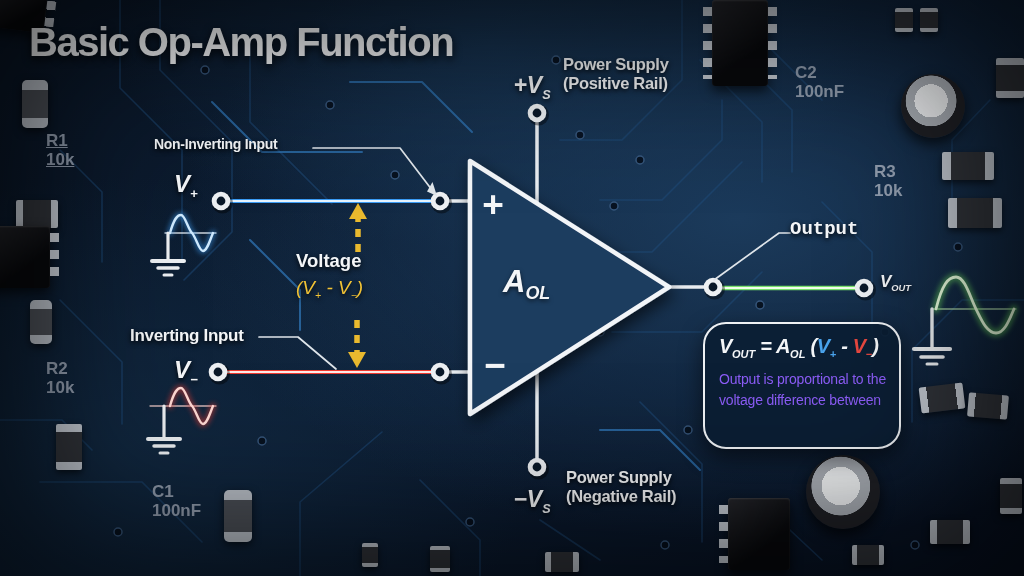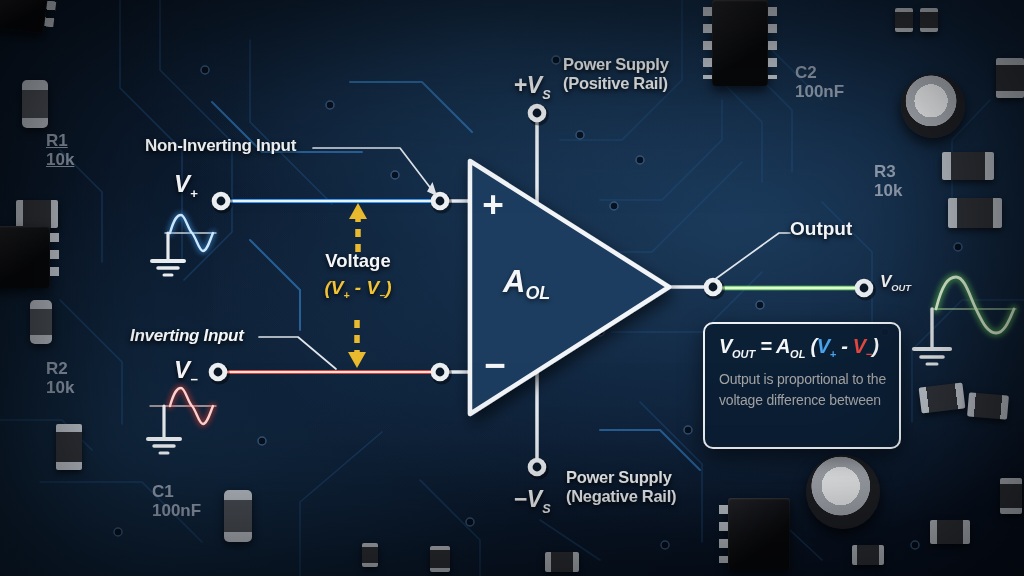--- a/index.html
+++ b/index.html
@@ -13,57 +13,57 @@
       linear-gradient(135deg,#0a1626 0%,#0d1f36 45%,#071020 100%);
   }
   .stage::after{content:"";position:absolute;inset:0;pointer-events:none;
     box-shadow:inset 0 0 140px 45px rgba(0,0,0,.6);}
   .abs{position:absolute;}
   svg.layer{position:absolute;left:0;top:0;}
   
   .title{left:29px;top:20px;font-size:40px;font-weight:bold;letter-spacing:-1.5px;
     text-shadow:0 3px 8px rgba(0,0,0,.85);}
   .lbl{font-weight:bold;text-shadow:0 2px 5px rgba(0,0,0,.9);white-space:nowrap;}
-  .lbl-noninv{left:145px;top:136px;font-size:17px;letter-spacing:-.3px;}
-  .lbl-inv{left:130px;top:326px;font-size:17px;letter-spacing:-.3px;font-style:italic;}
-  .lbl-output{left:790px;top:218px;font-size:19px;}
+  .lbl-noninv{left:154px;top:136px;font-size:14px;letter-spacing:-.3px;}
+  .lbl-inv{left:130px;top:326px;font-size:17px;letter-spacing:-.3px;}
+  .lbl-output{left:790px;top:218px;font-size:19px;font-family:Liberation Mono, monospace;}
   .vlabel{font-size:24px;font-weight:bold;font-style:italic;text-shadow:0 2px 5px rgba(0,0,0,.9);}
   .vlabel sub,.vsup sub{font-size:.55em;}
   .v-plus{left:174px;top:170px;}
   .v-minus{left:174px;top:356px;}
   .v-out{left:880px;top:272px;font-size:17px;}
   .vsup{font-size:23px;font-weight:bold;font-style:italic;text-align:center;width:54px;
     text-shadow:0 2px 5px rgba(0,0,0,.9);}
   .vs-pos{left:505px;top:72px;}
   .vs-neg{left:505px;top:486px;}
   .supply{font-size:16.5px;font-weight:bold;line-height:1.16;letter-spacing:-.3px;
     text-shadow:0 2px 5px rgba(0,0,0,.9);}
   .supply-pos{left:563px;top:55px;}
   .supply-neg{left:566px;top:468px;}
-  .vdiff{left:296px;top:250px;width:124px;text-align:center;line-height:1.22;
+  .vdiff{left:296px;top:250px;width:124px;text-align:left;line-height:1.22;
     text-shadow:0 2px 5px rgba(0,0,0,.9);}
   .vdiff .w{font-size:18.5px;font-weight:bold;}
-  .vdiff .y{font-size:19px;font-weight:bold;font-style:italic;color:#f2c335;margin-top:3px;}
+  .vdiff .y{font-size:19px;font-weight:normal;font-style:italic;color:#f2c335;margin-top:3px;}
   .vdiff .y sub{font-size:.55em;}
   
   .op-plus{left:474px;top:184px;width:38px;text-align:center;font-size:37px;font-weight:bold;}
   .op-minus{left:476px;top:345px;width:38px;text-align:center;font-size:37px;font-weight:bold;}
   .op-gain{left:503px;top:264px;font-size:31px;font-weight:bold;font-style:italic;
     text-shadow:0 2px 4px rgba(0,0,0,.6);}
   .op-gain sub{font-size:.58em;}
   
   .fbox{left:703px;top:322px;width:198px;height:127px;box-sizing:border-box;
-    background:rgba(11,30,52,.93);border:2.5px solid #eef1f4;border-radius:10px;
+    background:rgba(11,30,52,.93);border:2.5px solid #eef1f4;border-radius:23px;
     padding:11px 13px 10px 14px;box-shadow:0 8px 22px rgba(0,0,0,.55);}
   .fbox .formula{font-size:20px;font-weight:bold;font-style:italic;white-space:nowrap;
     letter-spacing:-.4px;}
   .fbox .formula sub{font-size:.55em;letter-spacing:0;}
   .fbox .vp{color:#4aa3ec;}
   .fbox .vm{color:#e84840;}
-  .fbox .desc{margin-top:9px;font-size:14px;line-height:1.5;color:#a3a3a3;
+  .fbox .desc{margin-top:9px;font-size:14px;line-height:1.5;color:#8b5cf6;
     letter-spacing:-.2px;}
   
   .silk{color:#9ba6b6;opacity:.92;font-weight:bold;font-size:17px;line-height:1.12;
     letter-spacing:0;}
   .silk-r1{left:46px;top:131px;width:60px;text-decoration:underline;}
   .silk-r2{left:46px;top:359px;width:60px;}
   .silk-c1{left:152px;top:482px;width:74px;}
   .silk-c2{left:795px;top:63px;width:74px;}
   .silk-r3{left:874px;top:162px;width:60px;}
   .silk-c3{left:862px;top:465px;width:74px;}
@@ -315,20 +315,21 @@
     </div>
   <div class="abs silk silk-c2">
     <div>C2</div>
       <div>100nF</div>
     </div>
   <div class="abs silk silk-r3">
     <div>R3</div>
       <div>10k</div>
     </div>
 
+  <div class="abs title">Basic Op-Amp Function</div>
 
   <div class="abs lbl lbl-noninv">Non-Inverting Input</div>
   <div class="abs lbl lbl-inv">Inverting Input</div>
 
   <div class="abs vlabel v-plus"><span>V</span><sub>+</sub></div>
   <div class="abs vlabel v-minus"><span>V</span><sub>−</sub></div>
 
   <div class="abs vsup vs-pos"><span>+V</span><sub>S</sub></div>
   <div class="abs supply supply-pos">
     <div>Power Supply</div>

